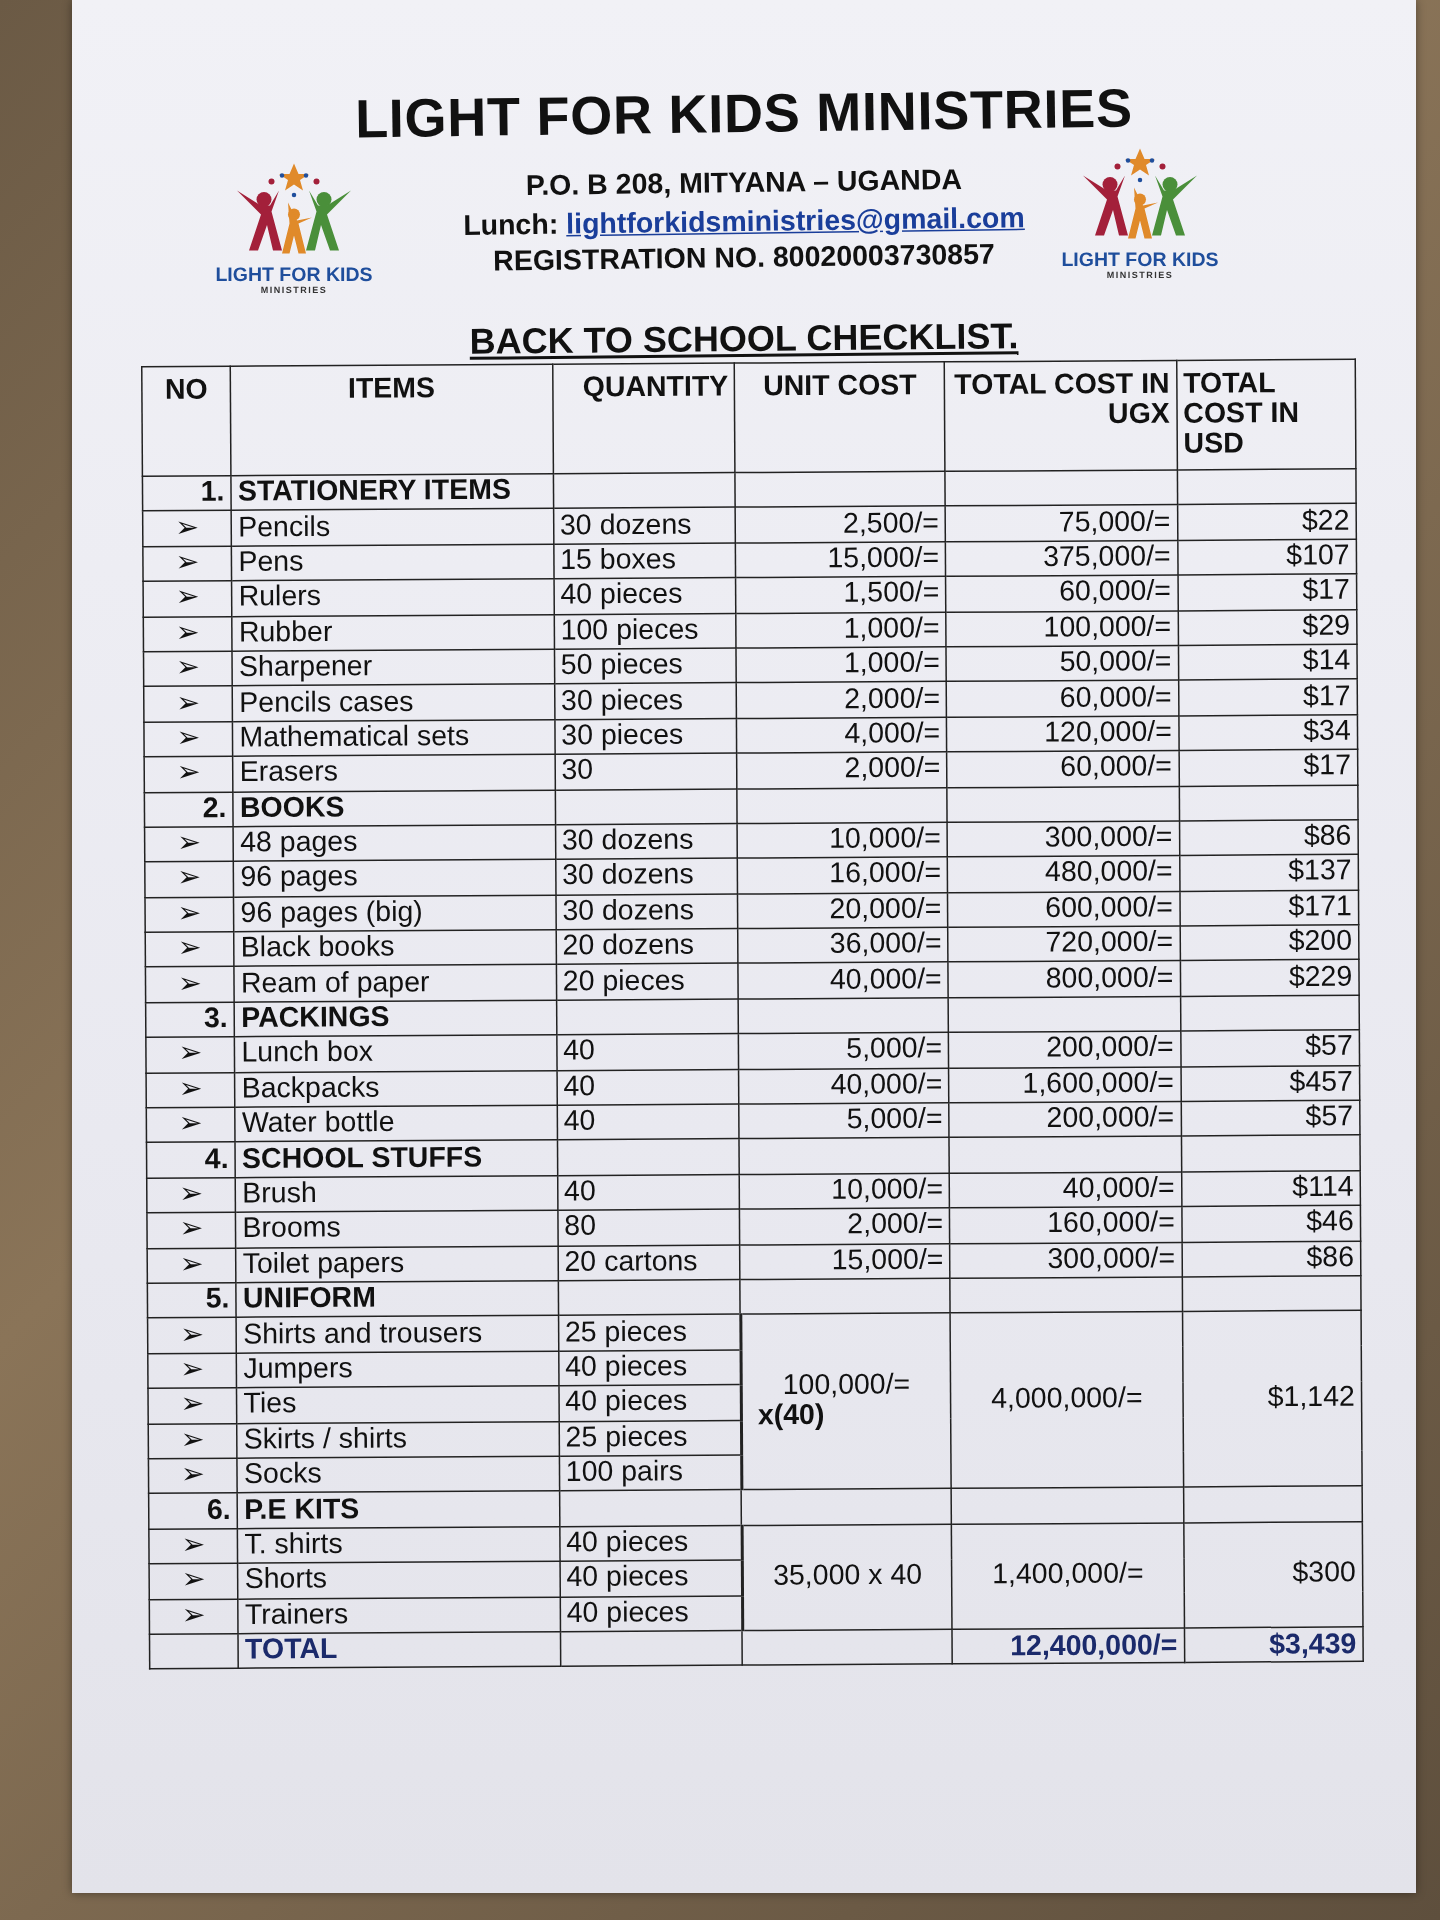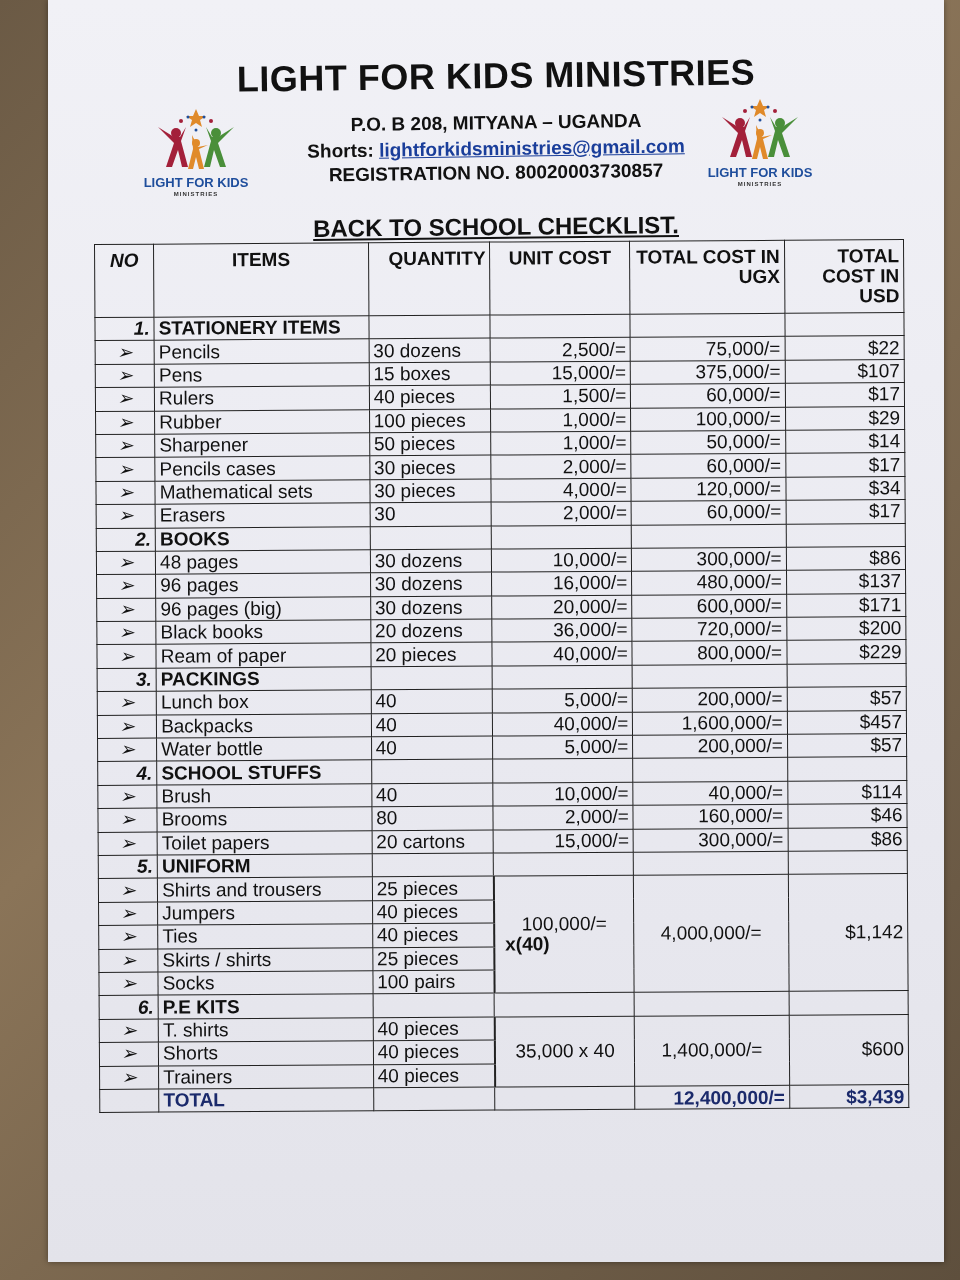--- a/index.html
+++ b/index.html
@@ -47,21 +47,21 @@
   table.main {
     position:absolute; left:46px; top:244px; width:810px;
     border-collapse:collapse; color:#111;
     transform: rotate(-0.35deg); transform-origin: top left;
   }
   table.main td, table.main th {
     border:1.5px solid #222; padding:0 4px; font-size:19px; height:22.4px;
     line-height:20px; white-space:nowrap;
   }
   table.main th { font-weight:bold; vertical-align:top; text-align:center; height:66px; padding-top:6px; }
-  .c-no { width:50px; text-align:center;font-style:italic; }
+  .c-no { width:50px; text-align:center; }
   .c-item { width:205px; }
   .c-qty { width:112px; }
   .c-unit { width:130px; text-align:right; }
   .c-ugx { width:145px; text-align:right; }
   .c-usd { width:110px; text-align:right; }
   .sec td { font-weight:bold; }
   .sec .c-no { text-align:right; }
   .arrow { font-size:14px; }
   .merged { text-align:center; vertical-align:middle; white-space:normal; line-height:24px; }
   .total-label { color:#1b2a6b; font-weight:bold; }
@@ -107,35 +107,35 @@
       <circle cx="80" cy="28" r="5" fill="#4a8f3a"></circle>
       <path d="M98,22 L82,38 L90,62 L84,62 L78,45 L74,62 L68,62 L75,36 L70,22 L76,32 L82,32 Z" fill="#4a8f3a"></path>
     </svg>
     <div class="logo-text">LIGHT FOR KIDS</div>
     <div class="logo-sub">MINISTRIES</div>
   </div>
 
   <div class="title">LIGHT FOR KIDS MINISTRIES</div>
   <div class="addr a1">P.O. B 208, MITYANA – UGANDA</div>
   <div class="addr a2">
-    <span>Shorts: </span><span class="email-link">lightforkidsministries@gmail.com</span>
+    <span>Lunch: </span><span class="email-link">lightforkidsministries@gmail.com</span>
   </div>
   <div class="addr a3">REGISTRATION NO. 80020003730857</div>
 
   <div class="checklist-title">BACK TO SCHOOL CHECKLIST.</div>
 
   <table class="main">
     <thead>
       <tr>
         <th class="c-no">NO</th>
         <th class="c-item">ITEMS</th>
         <th class="c-qty" style="text-align:right">QUANTITY</th>
         <th class="c-unit" style="">UNIT COST</th>
         <th class="c-ugx" style="text-align:right;white-space:normal">TOTAL COST IN UGX</th>
-        <th class="c-usd" style="text-align:right;white-space:normal">TOTAL COST IN USD</th>
+        <th class="c-usd" style="text-align:left;white-space:normal">TOTAL COST IN USD</th>
       </tr>
     </thead>
     <tbody id="tbody">
         <tr class="sec">
           <td class="c-no">1.</td>
           <td class="c-item">STATIONERY ITEMS</td>
           <td></td>
           <td></td>
           <td></td>
           <td></td>
@@ -362,21 +362,21 @@
           <td></td>
           <td></td>
           <td></td>
         </tr>
         <tr>
           <td class="c-no arrow">➢</td>
           <td class="c-item">T. shirts</td>
           <td class="c-qty bracket">40 pieces</td>
           <td class="c-unit merged" rowspan="3">35,000 x 40</td>
           <td class="c-ugx merged" rowspan="3">1,400,000/=</td>
-          <td class="c-usd merged" rowspan="3" style="text-align: right;">$600</td>
+          <td class="c-usd merged" rowspan="3" style="text-align: right;">$300</td>
         </tr>
         <tr>
           <td class="c-no arrow">➢</td>
           <td class="c-item">Shorts</td>
           <td class="c-qty bracket">40 pieces</td>
         </tr>
         <tr>
           <td class="c-no arrow">➢</td>
           <td class="c-item">Trainers</td>
           <td class="c-qty bracket">40 pieces</td>

